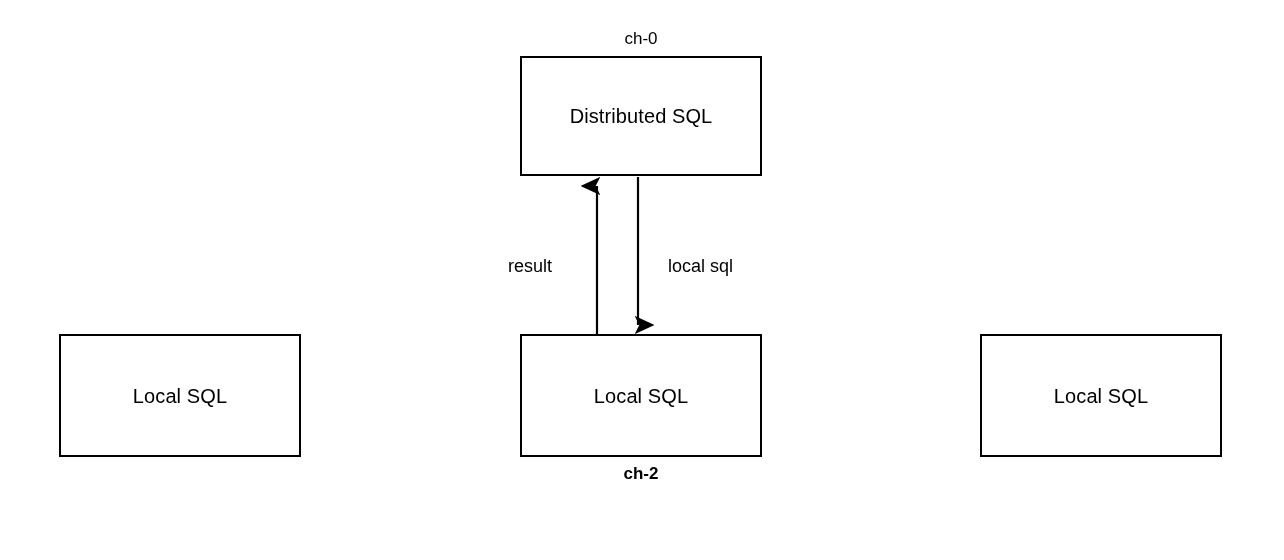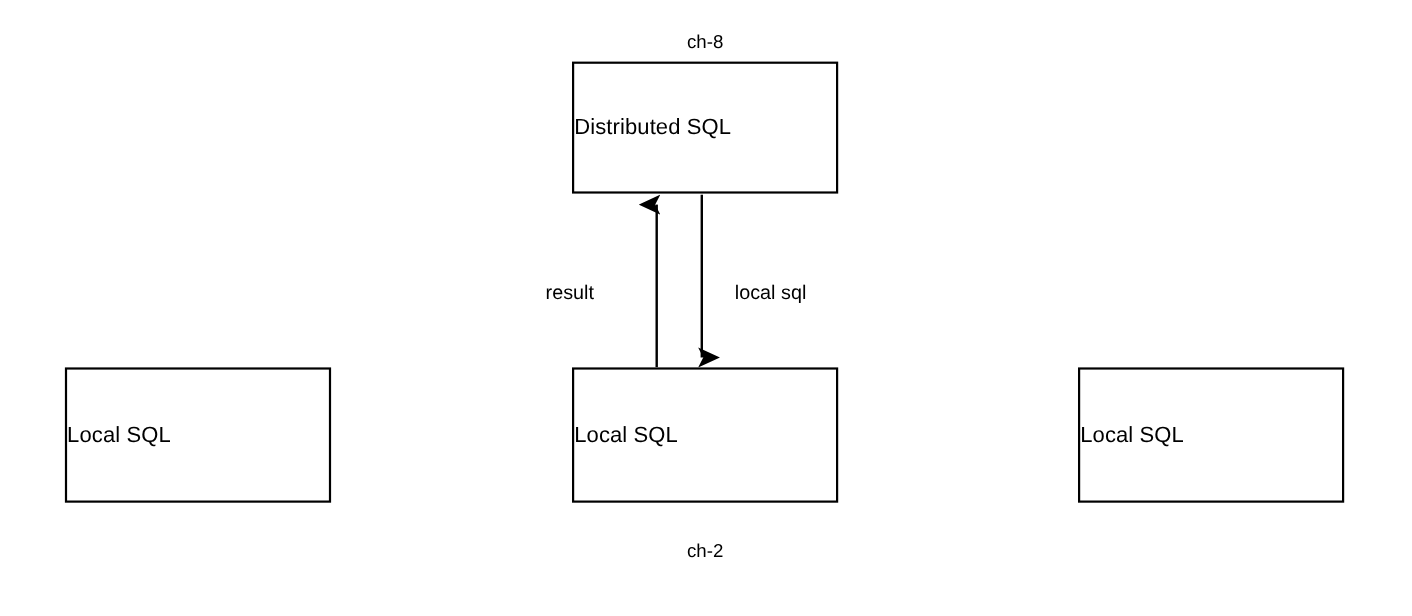--- a/index.html
+++ b/index.html
@@ -23,21 +23,21 @@
     height: 560px;
   }
 
   .node-box {
     position: absolute;
     box-sizing: border-box;
     border: 2px solid #000000;
     background: #ffffff;
     display: flex;
     align-items: center;
-    justify-content: flex-start;
+    justify-content: center;
   }
 
   .node-label {
     font-size: 20px;
     line-height: 1;
     color: #000000;
     letter-spacing: 0.1px;
     white-space: nowrap;
   }
 
@@ -60,25 +60,25 @@
 
   
   #box-ch0 { left: 520px; top: 56px;  width: 242px; height: 120px; }
   #box-ch1 { left: 59px;  top: 334px; width: 242px; height: 123px; }
   #box-ch2 { left: 520px; top: 334px; width: 242px; height: 123px; }
   #box-ch3 { left: 980px; top: 334px; width: 242px; height: 123px; }
 
   
   #caption-ch0 { left: 520px; top: 30px;  width: 242px; }
   #caption-ch1 { left: 59px;  top: 492px; width: 242px; }
-  #caption-ch2 { left: 520px; top: 492px; width: 242px; }
+  #caption-ch2 { left: 520px; top: 465px; width: 242px; font-weight: bold; }
   #caption-ch3 { left: 980px; top: 492px; width: 242px; }
 
   
-  #label-result   { left: 496px; top: 257px; }
+  #label-result   { left: 508px; top: 257px; }
   #label-localsql { left: 668px; top: 257px; }
 
   .edge-svg {
     position: absolute;
     left: 0;
     top: 0;
     width: 1284px;
     height: 560px;
     pointer-events: none;
     overflow: visible;
@@ -101,21 +101,21 @@
 
     <g>
       <line x1="597" y1="334" x2="597" y2="186" stroke="#000000" stroke-width="2.2" marker-end="url(#arrow-up)"></line>
     </g>
 
     <g>
       <line x1="638" y1="177" x2="638" y2="325" stroke="#000000" stroke-width="2.2" marker-end="url(#arrow-down)"></line>
     </g>
   </svg>
 
-  <div class="channel-caption" id="caption-ch0">ch-8</div>
+  <div class="channel-caption" id="caption-ch0">ch-0</div>
 
   <div class="node-box" id="box-ch0">
     <span class="node-label">Distributed SQL</span>
   </div>
 
   <div class="node-box" id="box-ch1">
     <span class="node-label">Local SQL</span>
   </div>
 
   <div class="node-box" id="box-ch2">

